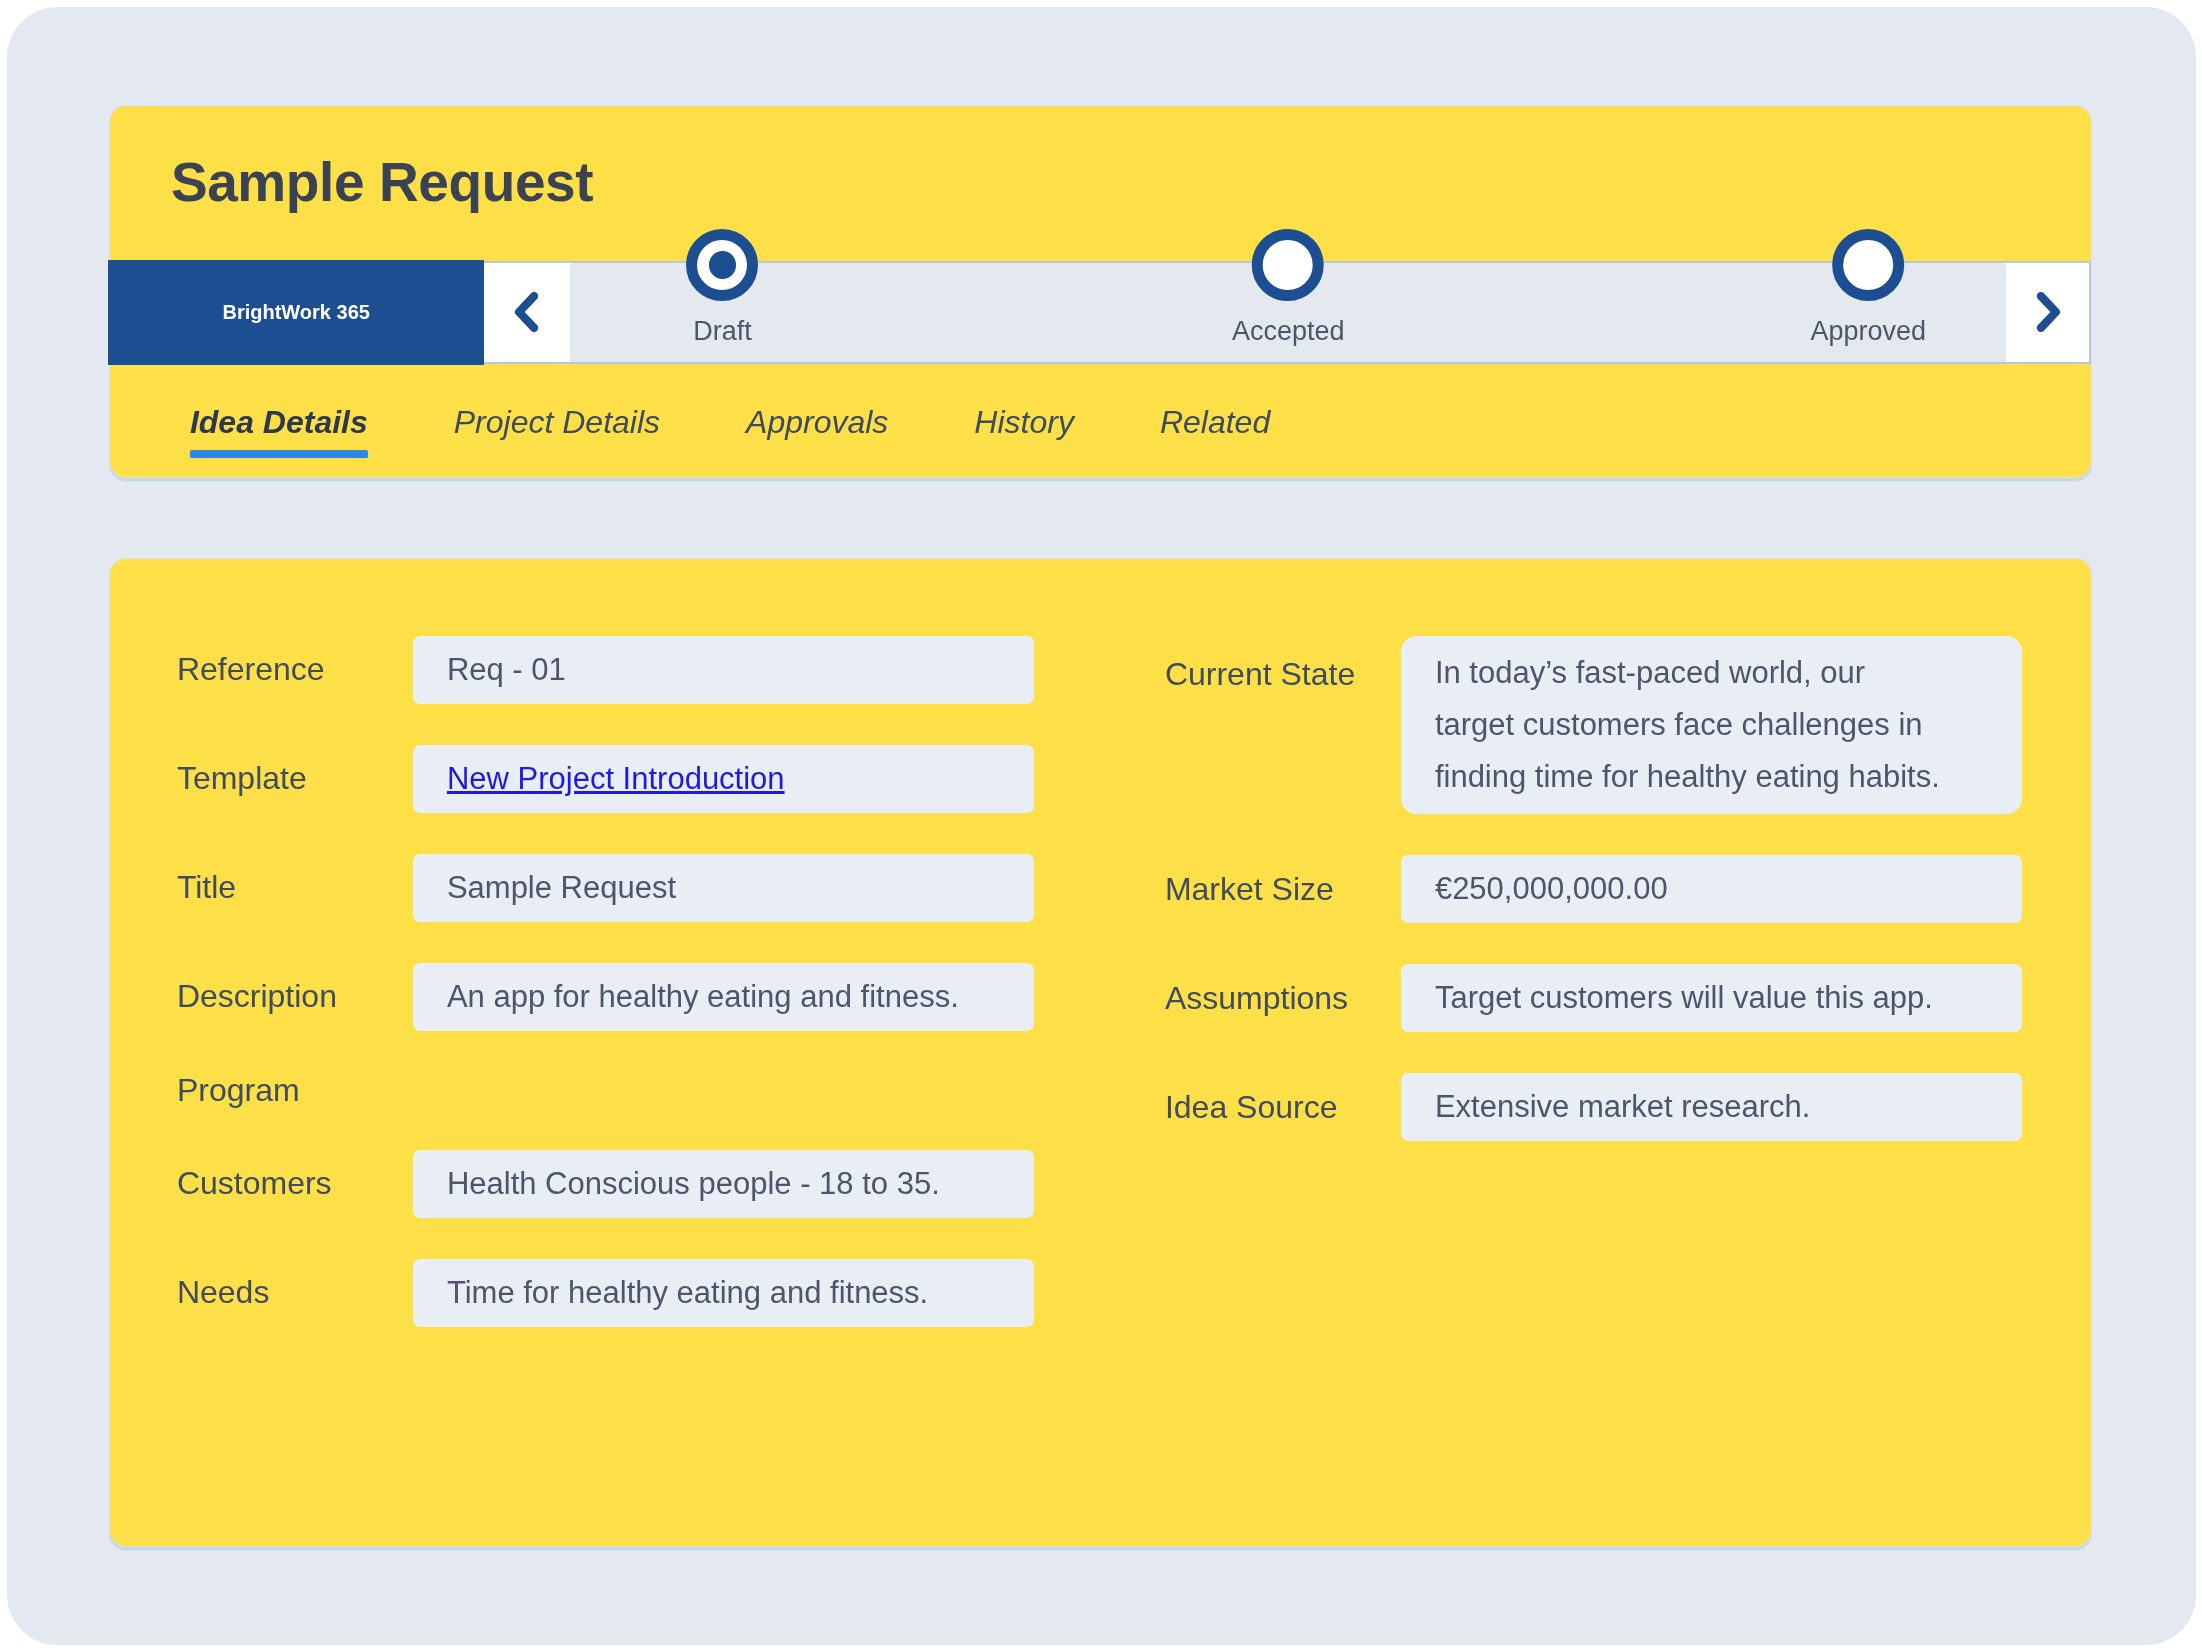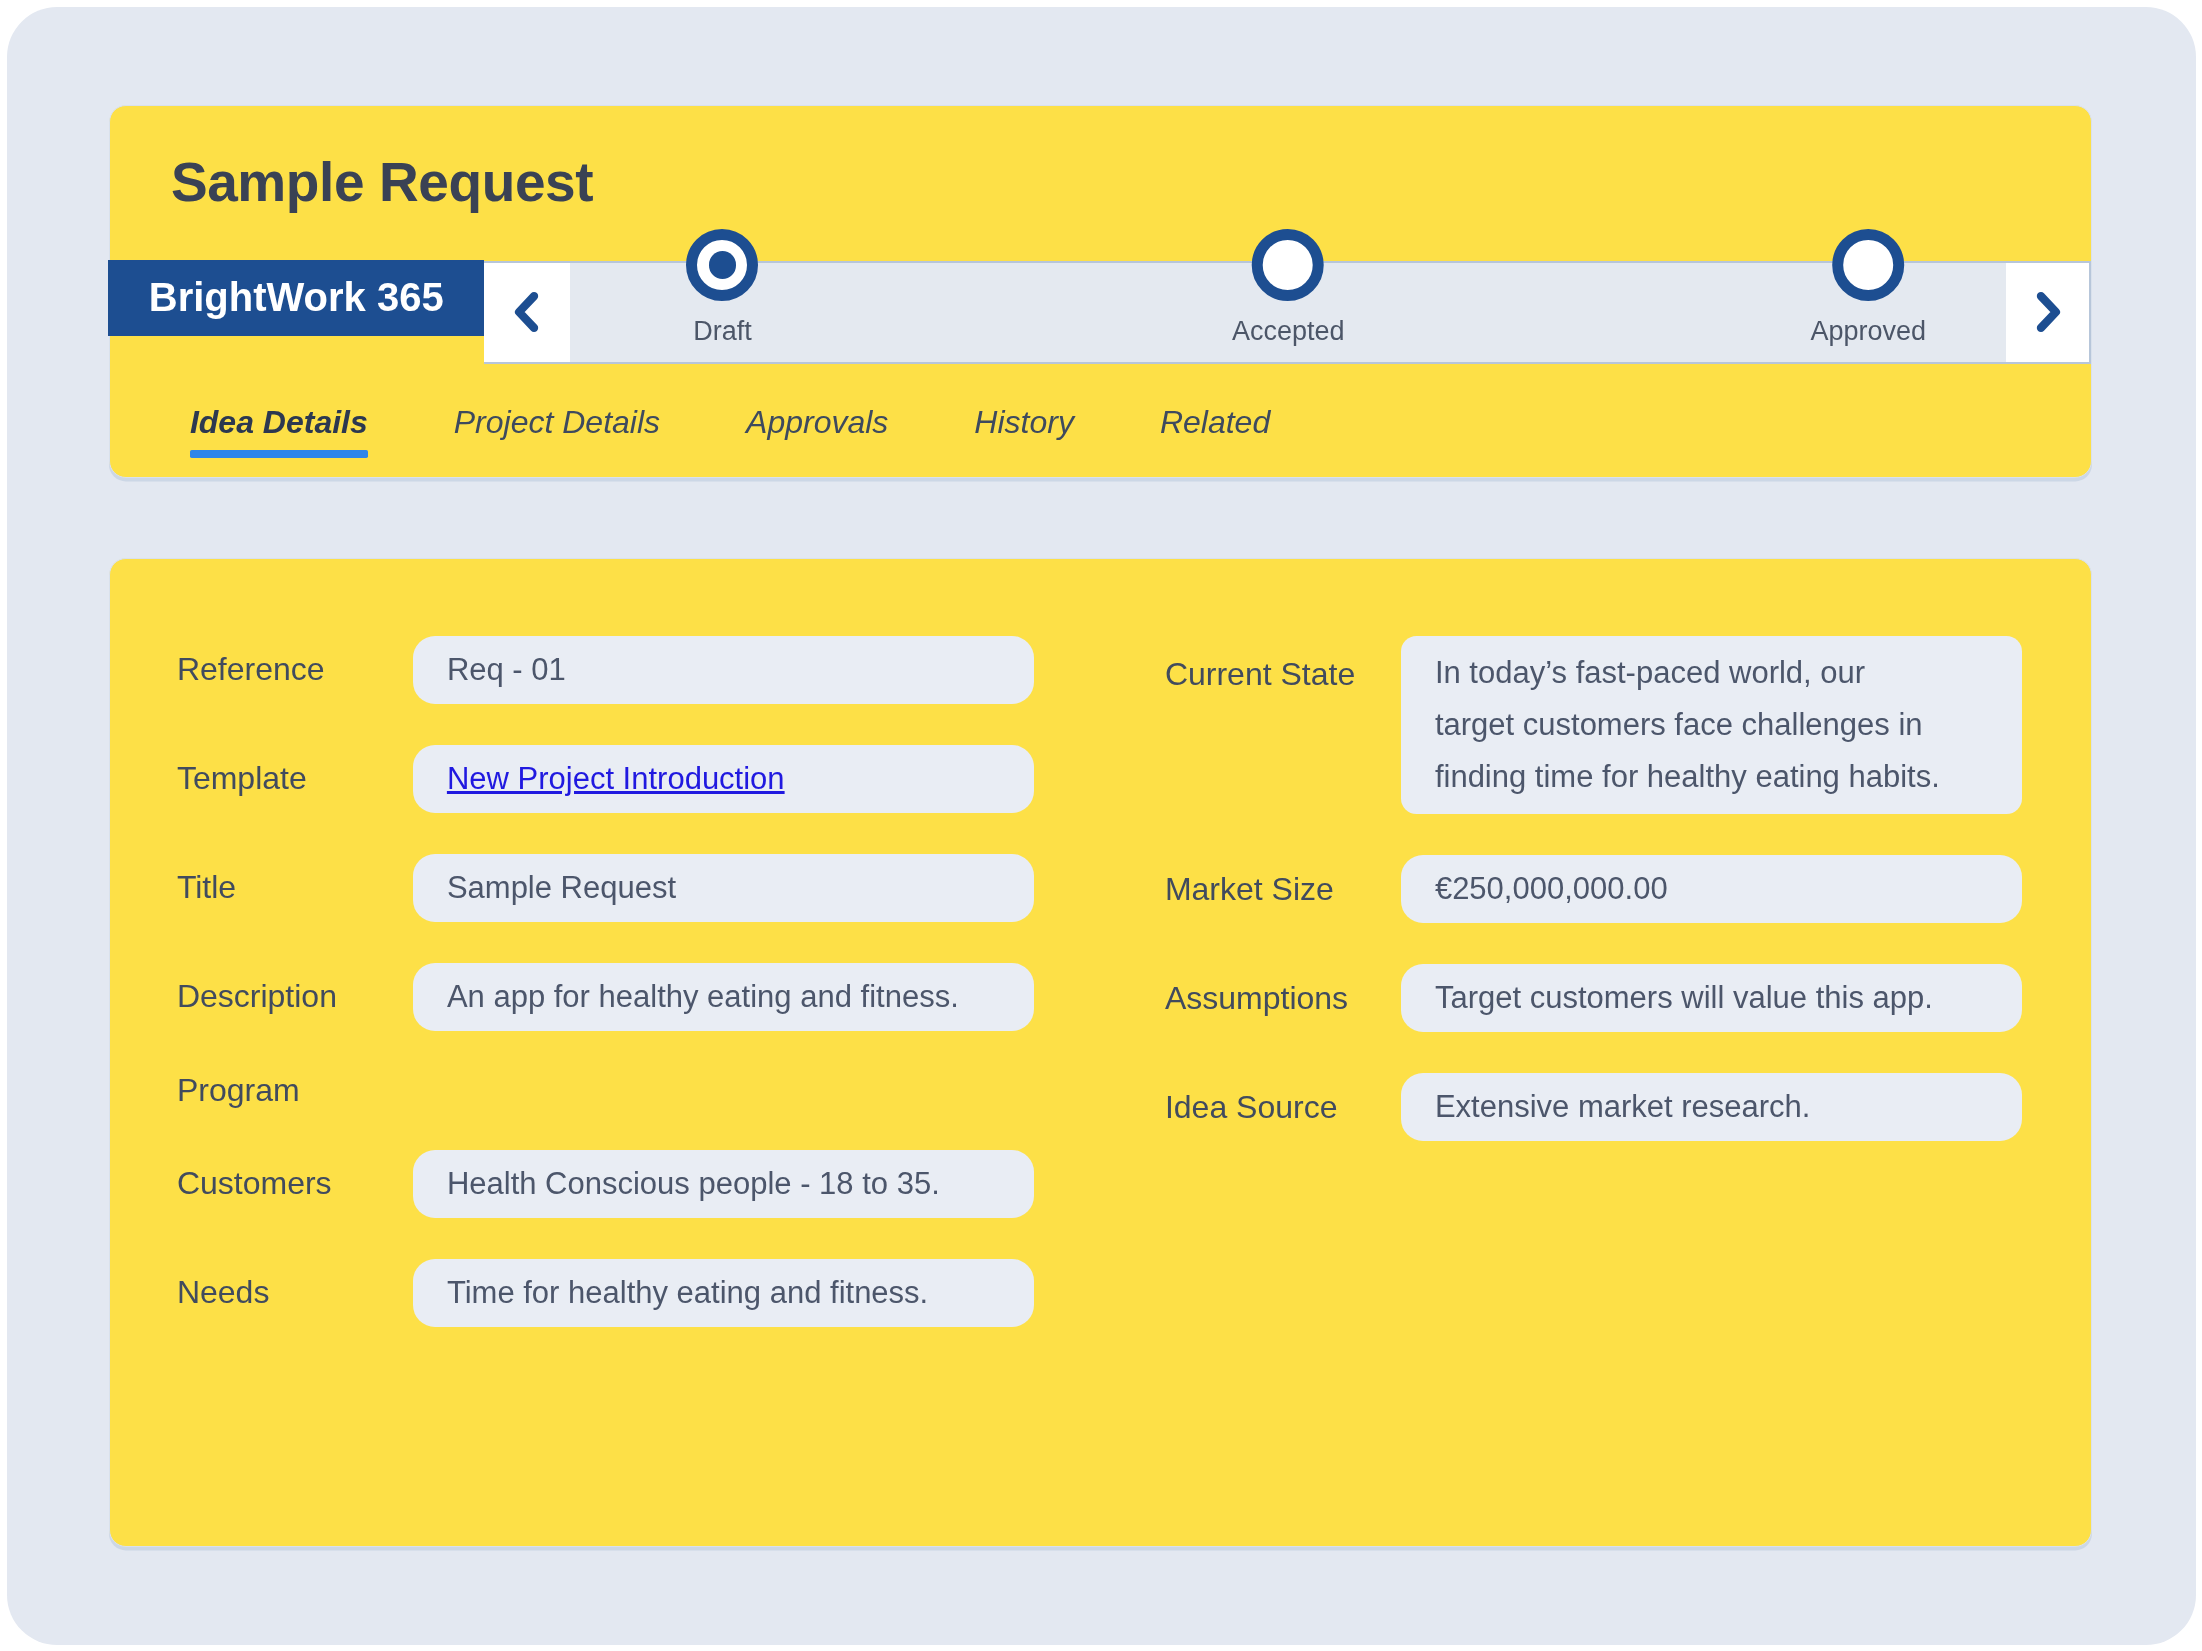--- a/index.html
+++ b/index.html
@@ -38,24 +38,24 @@
     letter-spacing:-0.4px;
     color:#3a4254;
   }
   .stage-bar{
     position:absolute;
     left:-1.7px; top:154px;
     width:1983px; height:105px;
     display:flex;
   }
   .brand{
-    width:376px; height:76px;
+    width:376px; height:105px;
     background:#1d4e91;
     color:#ffffff;
-    font-size:40px;
+    font-size:20px;
     font-weight:700;
     display:flex; align-items:center; justify-content:center;
     flex-shrink:0;
   }
   .bar-region{
     flex:1;
     margin:1px 0;
     display:flex;
     border:2.6px solid #b7c6da;
     border-left:none;
@@ -145,21 +145,21 @@
   .form-row.tall .form-label{ padding-top:20.6px; }
   .form-label{
     width:236px;
     flex-shrink:0;
     font-size:32px;
     color:#414b5e;
   }
   .field-box{
     flex:1;
     background:#e9edf4;
-    border-radius:22px;
+    border-radius:7px;
     min-height:68px;
     display:flex;
     align-items:center;
     padding:0 34px;
     font-size:31px;
     color:#4c566b;
     box-sizing:border-box;
     cursor:text;
   }
   .field-box.tall{

